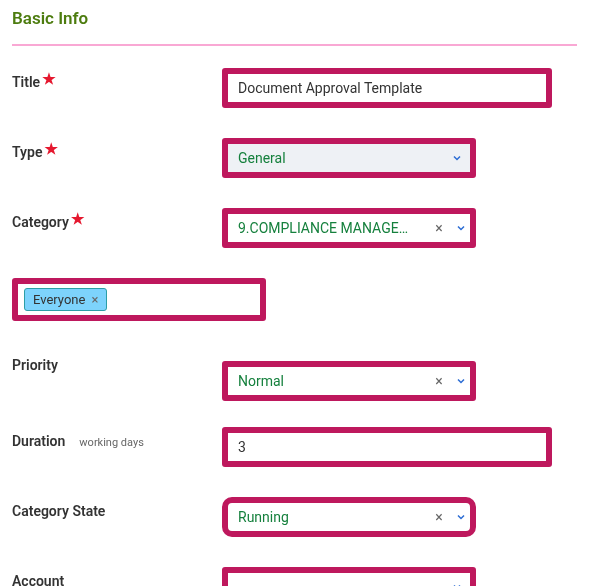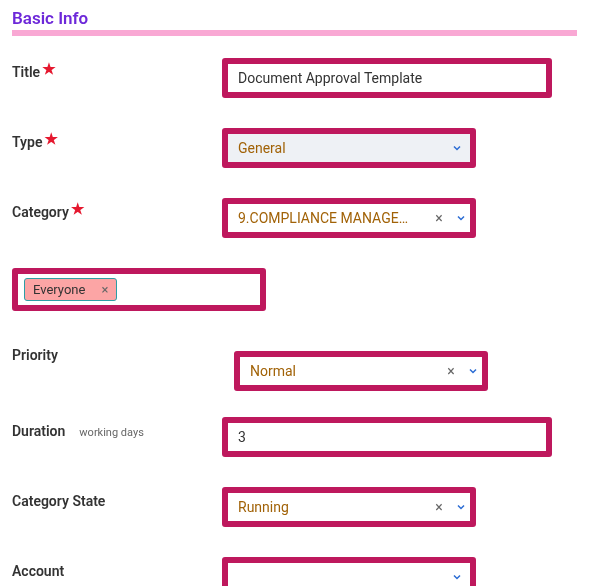--- a/index.html
+++ b/index.html
@@ -11,31 +11,31 @@
       width: 589px;
       height: 586px;
       overflow: hidden;
     }
     .panel {
       padding: 8px 12px 12px 12px;
     }
     .section-title {
       font-size: 17px;
       font-weight: 600;
-      color: #6d28d9;
-      padding-bottom: 2px;
-      border-bottom: 6px solid #f9a8d4;
+      color: #4d7c0f;
+      padding-bottom: 16px;
+      border-bottom: 2px solid #f9a8d4;
       margin-bottom: 22px;
     }
     .form-row {
       display: flex;
       align-items: flex-start;
       margin-bottom: 30px;
     }
-    .form-row.tight { margin-bottom: 26px; gap: 12px; }
+    .form-row.tight { margin-bottom: 26px; }
     .form-label {
       width: 210px;
       padding-top: 6px;
       font-weight: 600;
       color: #333;
       font-size: 14px;
       display: flex;
       align-items: flex-end;
       gap: 2px;
     }
@@ -80,21 +80,21 @@
       cursor: pointer;
     }
     .select-box.filled-bg {
       background: #eef1f5;
     }
     .select-value {
       flex: 1;
       white-space: nowrap;
       overflow: hidden;
       text-overflow: ellipsis;
-      color: #a16207;
+      color: #15803d;
     }
     .select-value.empty { color: transparent; }
     .icons-right {
       position: absolute;
       right: 8px;
       top: 50%;
       transform: translateY(-50%);
       display: flex;
       align-items: center;
       gap: 8px;
@@ -117,23 +117,23 @@
       line-height: 1;
     }
     .tag-input {
       padding: 4px 6px;
       gap: 6px;
       flex-wrap: wrap;
     }
     .tag {
       display: inline-flex;
       align-items: center;
-      gap: 16px;
+      gap: 6px;
       border: 1px solid #2c9ea6;
-      background: #fca5a5;
+      background: #7dd3fc;
       border-radius: 3px;
       padding: 3px 8px;
       font-size: 13px;
       color: #333;
     }
     .tag .tag-x {
       cursor: pointer;
       color: #666;
       font-size: 13px;
       line-height: 1;
@@ -245,21 +245,21 @@
       <input class="text-input" type="text" value="3" style="">
     </div>
   </div>
 
   <div class="form-row">
     <div class="form-label">
       <span>Category State</span>
     </div>
     <div class="form-control-wrap">
       <div class="control combo-narrow">
-        <div class="select-box" style="min-height:30px;">
+        <div class="select-box" style="min-height:30px;border-radius:10px;">
           <span class="select-value">Running</span>
         </div>
         <div class="icons-right">
           <span class="clear-x">×</span>
           <span class="chevron">
             <svg viewBox="0 0 24 24" fill="none" stroke="#2b6cd4" stroke-width="3">
                 <polyline points="6 9 12 15 18 9"></polyline>
               </svg>
           </span>
         </div>

